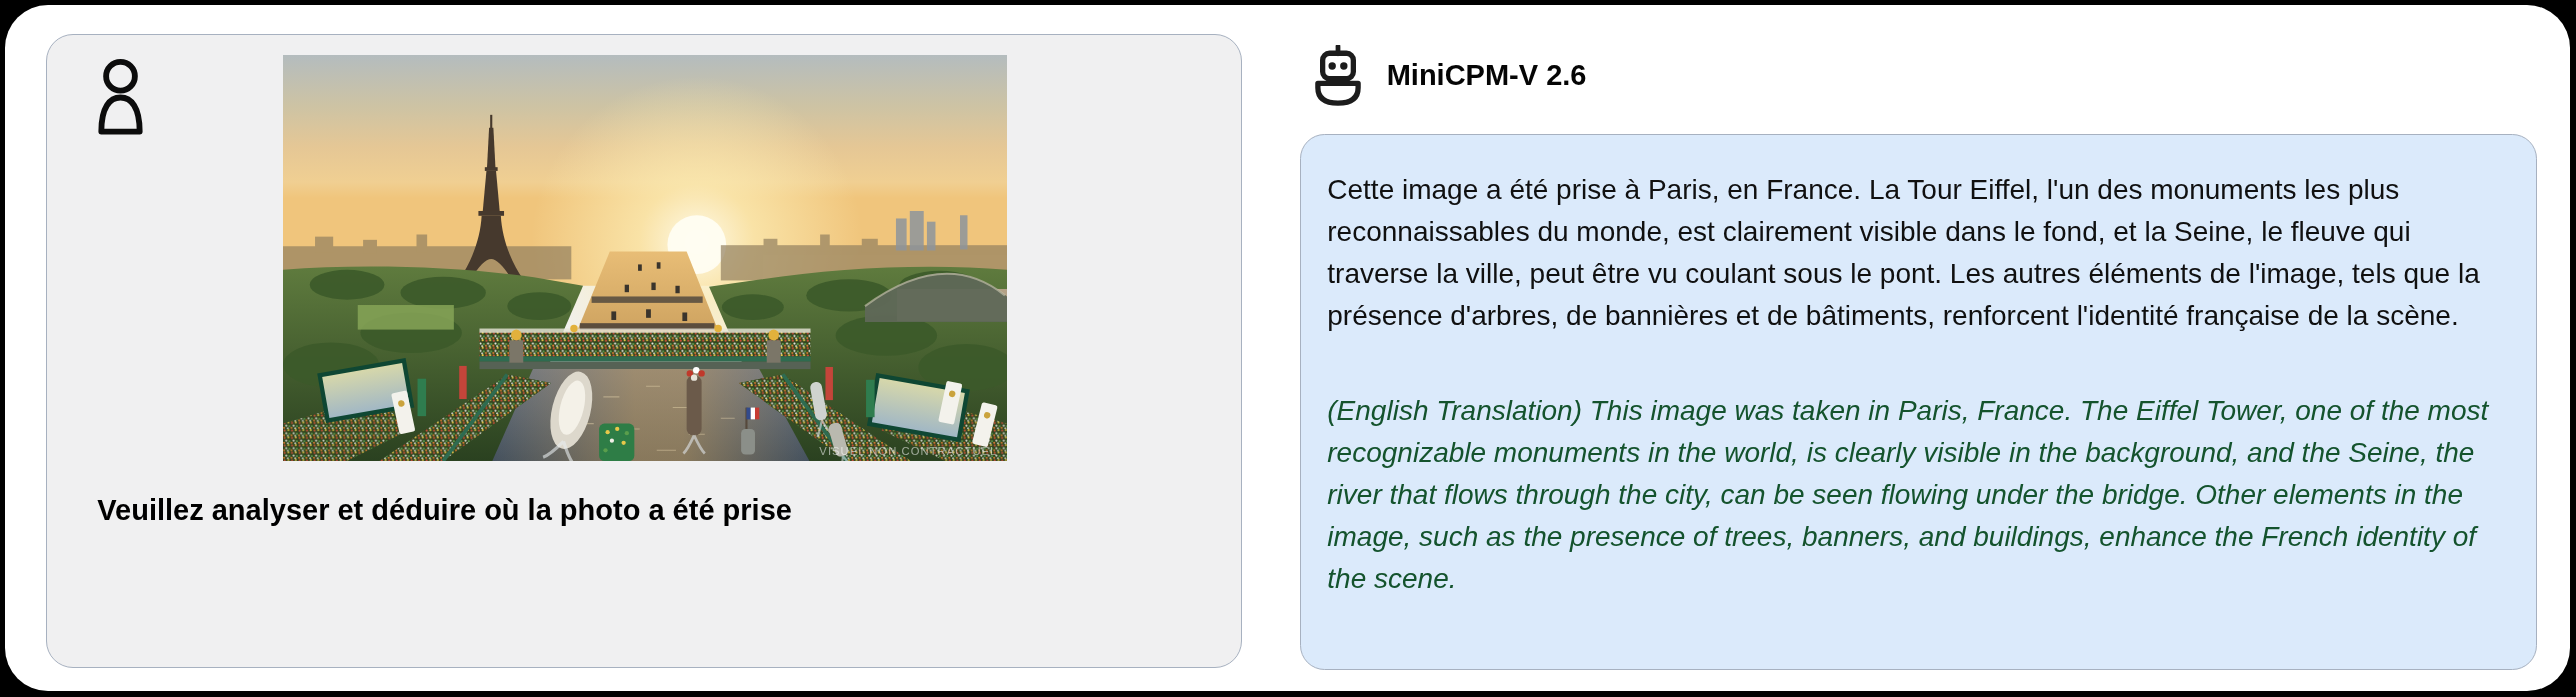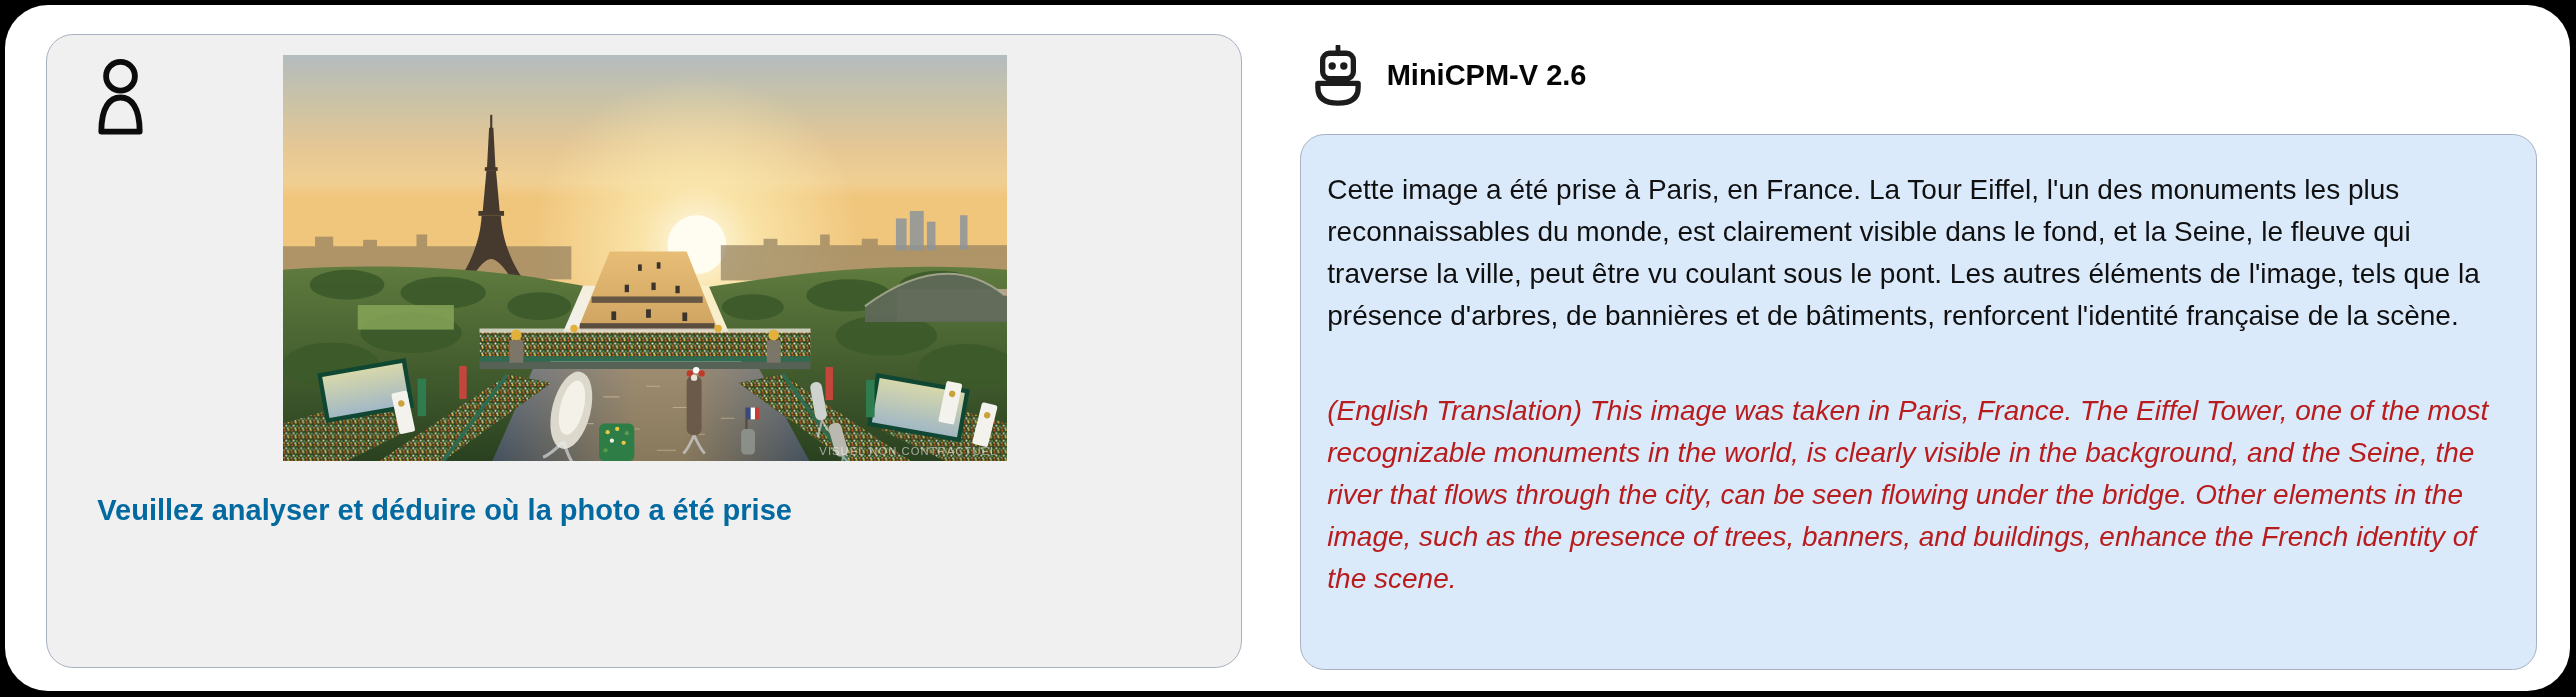--- a/index.html
+++ b/index.html
@@ -16,21 +16,21 @@
   
   .user-card{
     position:absolute;left:41px;top:29px;width:1196px;height:634px;
     background:#f0f0f1;border:1.6px solid #a7b1c0;border-radius:27px;
     box-sizing:border-box;
   }
   .user-icon{position:absolute;left:49px;top:21.4px;width:49px;height:81px;}
   .photo{position:absolute;left:236px;top:20px;width:724px;height:406px;display:block;}
   .question{
     position:absolute;left:50px;top:458px;width:1100px;
-    font-size:29px;font-weight:bold;color:#0369a1;line-height:35px;
+    font-size:29px;font-weight:bold;color:#000000;line-height:35px;
   }
   .translation{
     position:absolute;left:50px;top:524px;width:1100px;
     font-size:28px;font-weight:bold;font-style:italic;color:#4a5b74;line-height:43px;
   }
   
   .model-header{
     position:absolute;left:1306px;top:38px;height:64px;
     display:flex;align-items:center;gap:21.4px;
   }
@@ -38,21 +38,21 @@
   .model-name{font-size:29px;font-weight:bold;color:#050505;text-align:right;}
   .bubble{
     position:absolute;left:1295px;top:129px;width:1237px;height:536px;
     box-sizing:border-box;
     background:#dbeafb;border:1.6px solid #a7b1c0;border-radius:24.6px;
     padding:34px 26px 0 26px;
     font-size:28px;line-height:42px;color:#101010;
   }
   .bubble p{margin:0;}
   .bubble .answer-en{
-    margin-top:53px;font-style:italic;color:#b91c1c;
+    margin-top:53px;font-style:italic;color:#14532d;
   }
 </style>
 </head>
 <body>
 
 <div class="surface">
 
   <div class="user-card">
 
     <svg class="user-icon" viewBox="0 0 92 152">

